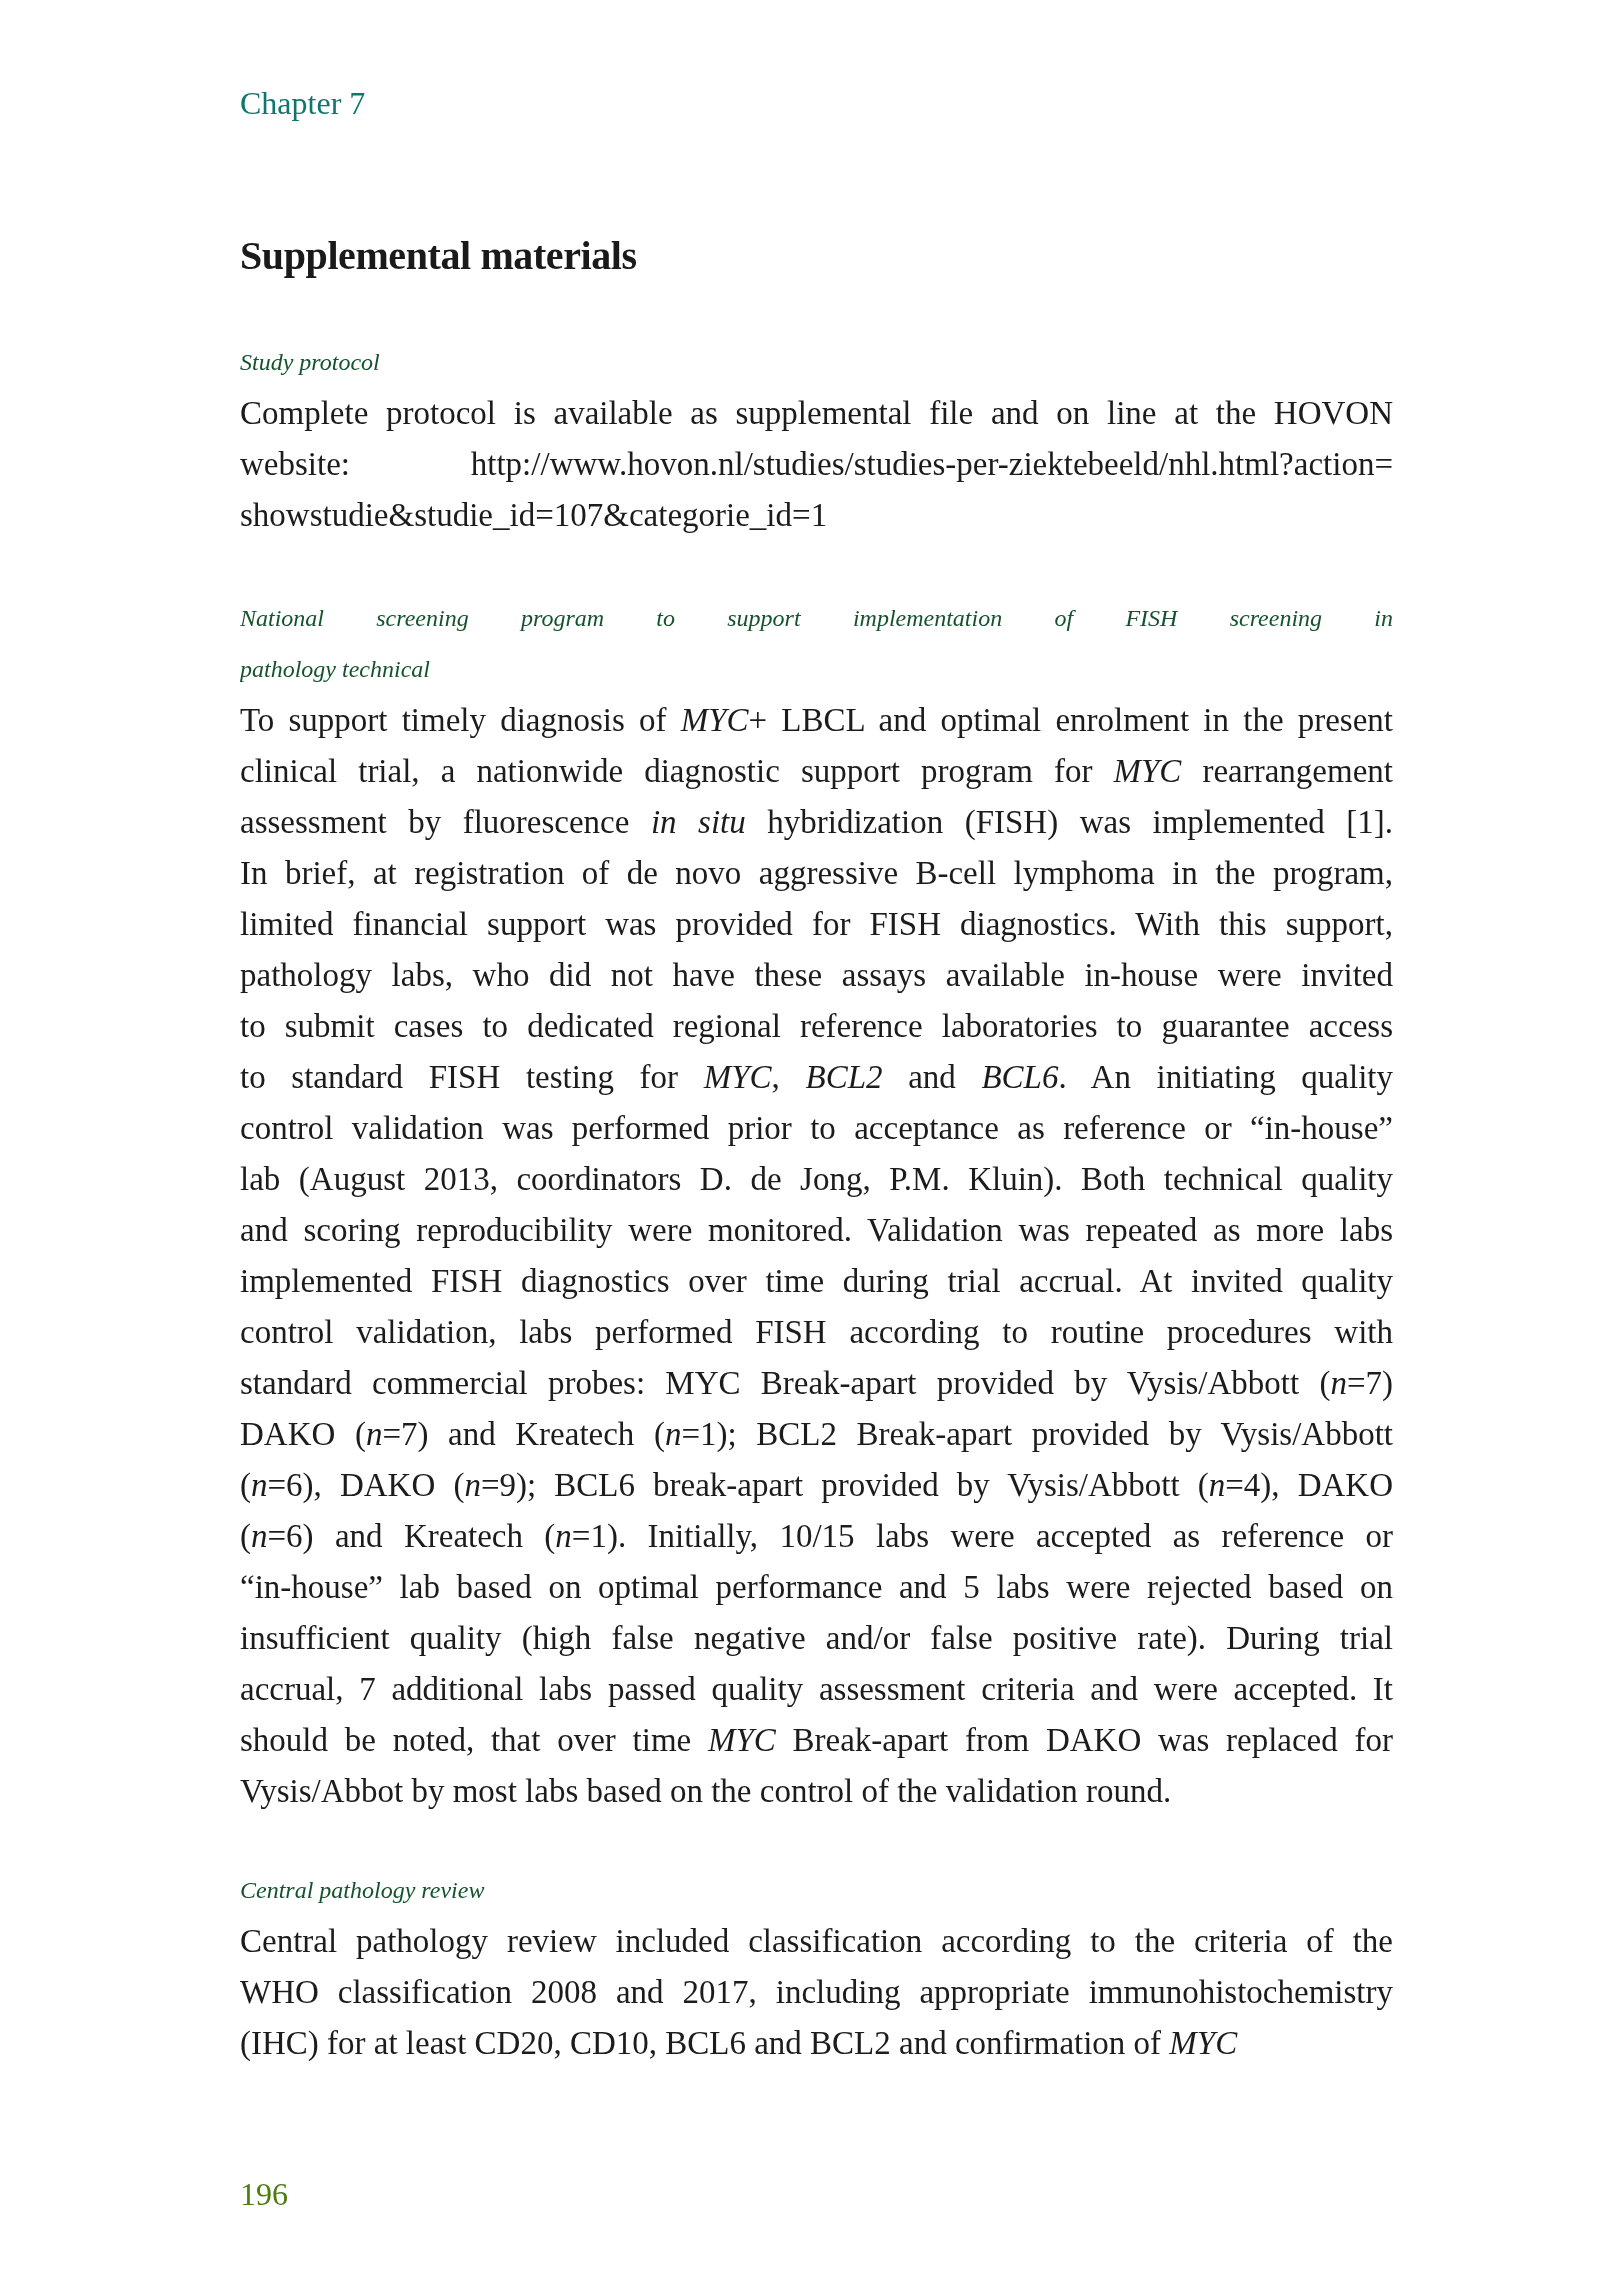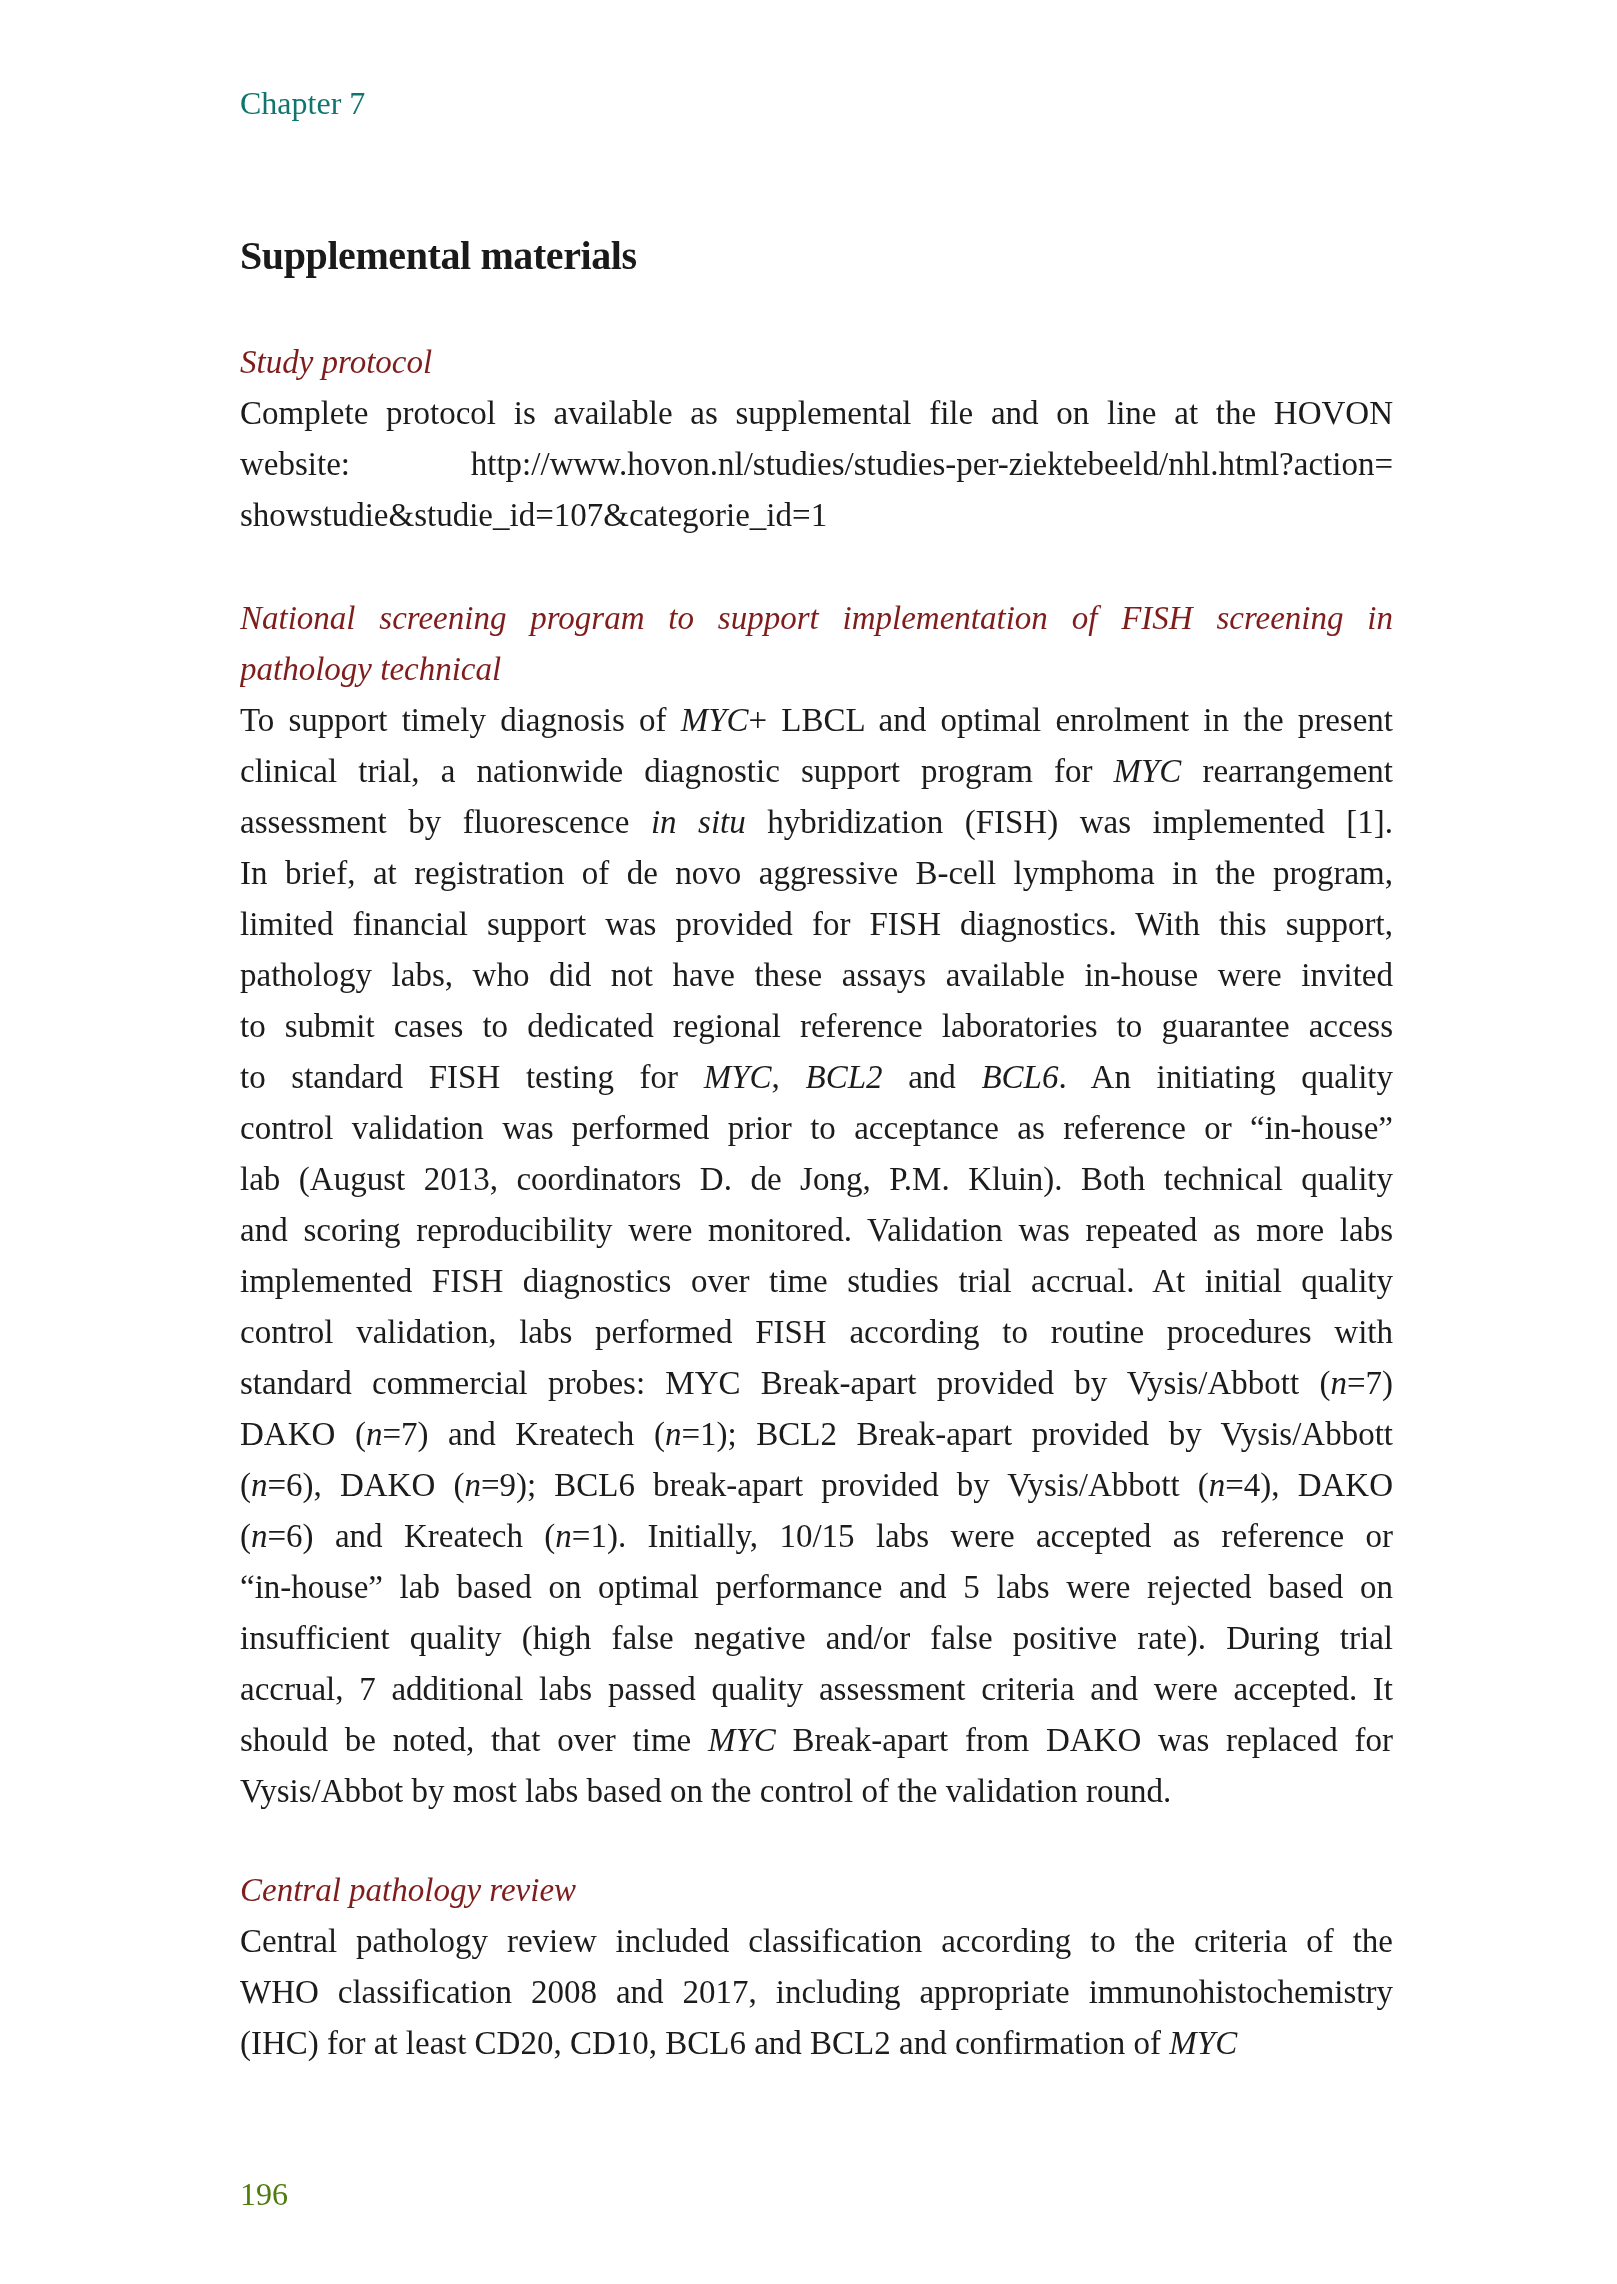--- a/index.html
+++ b/index.html
@@ -1,21 +1,21 @@
 <!DOCTYPE html>
 <html style="font-size:12px"><head>
 <meta charset="utf-8">
 <style>
   html, body { margin: 0; padding: 0; background: #ffffff; }
   body { width: 1618px; height: 2284px; position: relative; overflow: hidden;
          font-family: "Liberation Serif", "DejaVu Serif", serif; color: #1c1c1c; }
   .abs { position: absolute; left: 240px; width: 1153px; }
   .running-head { font-size: 32px; top: 85px; color: #0f766e; }
   .title { font-size: 40px; font-weight: bold; top: 232px; color: #1a1a1a; letter-spacing: -0.4px; }
-  .subhead { font-style: italic; color: #7f1d1d; font-size: 33px; line-height: 51px; font-weight: normal; }
+  .subhead { font-style: italic; color: #14532d; font-size: 24px; line-height: 51px; font-weight: normal; }
   .para { font-size: 33px; line-height: 51px; text-align: justify; text-align-last: auto; }
   .line { display: block; height: 51px; white-space: nowrap; text-align: justify; text-align-last: justify; overflow: hidden; }
   .line.last { text-align-last: left; }
   i { font-style: italic; }
   .page-number { position: absolute; left: 240px; top: 2176px; font-size: 32px; color: #4d7c0f; }
   .sec1 { top: 337px; }
   .sec2 { top: 593px; }
   .sec3 { top: 1865px; }
 </style>
 </head>
@@ -46,21 +46,21 @@
       <span class="line ">clinical trial, a nationwide diagnostic support program for <i>MYC</i> rearrangement</span>
       <span class="line ">assessment by fluorescence <i>in situ</i> hybridization (FISH) was implemented [1].</span>
       <span class="line ">In brief, at registration of de novo aggressive B-cell lymphoma in the program,</span>
       <span class="line ">limited financial support was provided for FISH diagnostics. With this support,</span>
       <span class="line ">pathology labs, who did not have these assays available in-house were invited</span>
       <span class="line ">to submit cases to dedicated regional reference laboratories to guarantee access</span>
       <span class="line ">to standard FISH testing for <i>MYC</i>, <i>BCL2</i> and <i>BCL6</i>. An initiating quality</span>
       <span class="line ">control validation was performed prior to acceptance as reference or “in-house”</span>
       <span class="line ">lab (August 2013, coordinators D. de Jong, P.M. Kluin). Both technical quality</span>
       <span class="line ">and scoring reproducibility were monitored. Validation was repeated as more labs</span>
-      <span class="line ">implemented FISH diagnostics over time studies trial accrual. At initial quality</span>
+      <span class="line ">implemented FISH diagnostics over time during trial accrual. At invited quality</span>
       <span class="line ">control validation, labs performed FISH according to routine procedures with</span>
       <span class="line ">standard commercial probes: MYC Break-apart provided by Vysis/Abbott (<i>n</i>=7)</span>
       <span class="line ">DAKO (<i>n</i>=7) and Kreatech (<i>n</i>=1); BCL2 Break-apart provided by Vysis/Abbott</span>
       <span class="line ">(<i>n</i>=6), DAKO (<i>n</i>=9); BCL6 break-apart provided by Vysis/Abbott (<i>n</i>=4), DAKO</span>
       <span class="line ">(<i>n</i>=6) and Kreatech (<i>n</i>=1). Initially, 10/15 labs were accepted as reference or</span>
       <span class="line ">“in-house” lab based on optimal performance and 5 labs were rejected based on</span>
       <span class="line ">insufficient quality (high false negative and/or false positive rate). During trial</span>
       <span class="line ">accrual, 7 additional labs passed quality assessment criteria and were accepted. It</span>
       <span class="line ">should be noted, that over time <i>MYC</i> Break-apart from DAKO was replaced for</span>
       <span class="line last">Vysis/Abbot by most labs based on the control of the validation round.</span>

